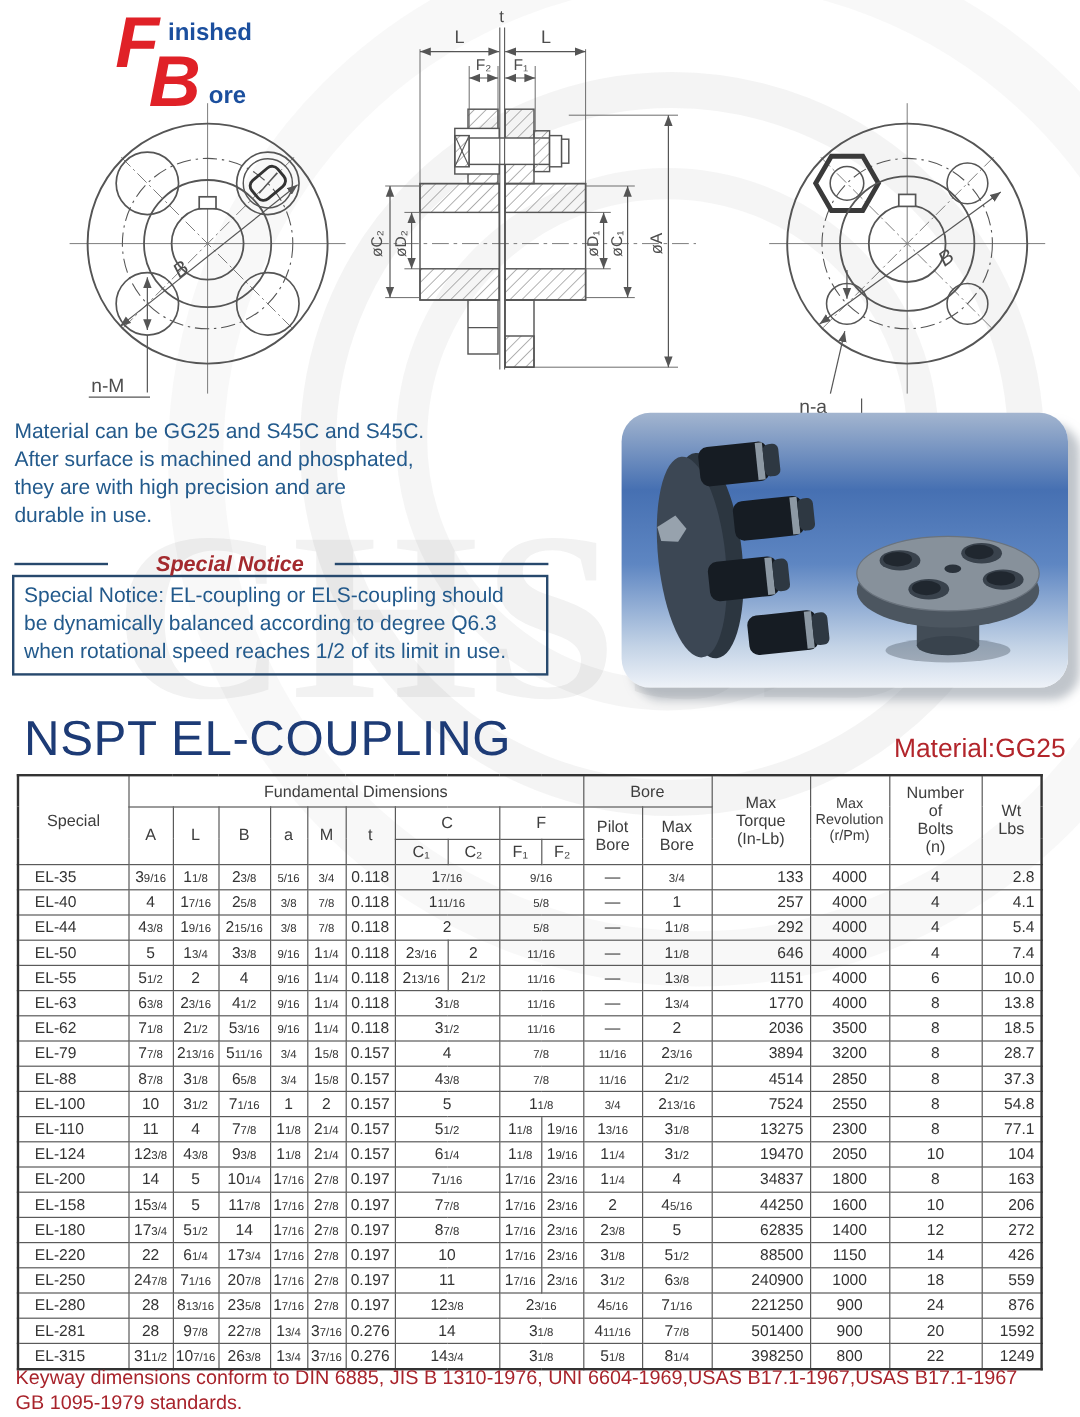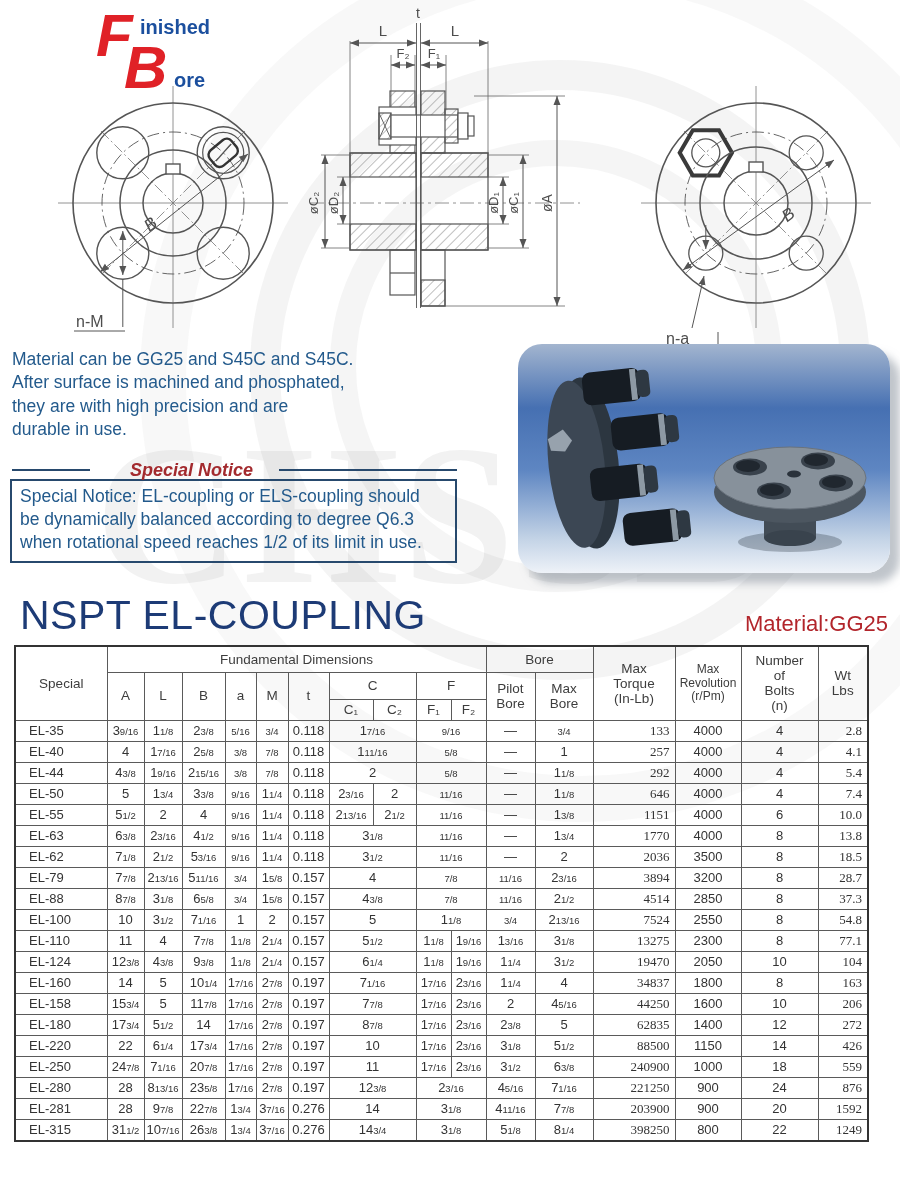--- a/index.html
+++ b/index.html
@@ -47,21 +47,21 @@
   
   .tbl-wrap{position:absolute;left:14px;top:645px;z-index:1;}
   table{border-collapse:collapse;table-layout:fixed;background:transparent;}
   th,td{border:1px solid #5a5a5a;padding:0 2px;text-align:center;overflow:hidden;}
   table{border:2px solid #333;}
   thead th{font-weight:normal;font-size:13.5px;color:#3d3d3d;line-height:1.12;}
   th.pre{white-space:pre-line;}
   th.cond{font-size:12px;}
   tbody td{height:20px;font-size:13px;color:#333;line-height:1;}
   td.cat{text-align:left;padding-left:13px;}
-  td.rt{text-align:right;padding-right:5px;font-family:Liberation Serif, serif;}
+  td.rt{text-align:right;padding-right:5px;}
   .fr{font-size:9.5px;}
   
   .footer{position:absolute;left:13px;top:1138px;width:880px;z-index:2;font-size:16.5px;
           line-height:1.25;color:#a8232b;white-space:pre-line;}
 </style>
 </head>
 <body>
 
 <div class="page">
 
@@ -570,21 +570,21 @@
             <td>1<span class="fr">1/8</span></td>
             <td>1<span class="fr">9/16</span></td>
             <td>1<span class="fr">1/4</span></td>
             <td>3<span class="fr">1/2</span></td>
             <td class="rt">19470</td>
             <td>2050</td>
             <td>10</td>
             <td class="rt">104</td>
           </tr>
           <tr>
-            <td class="cat">EL-160</td>
+            <td class="cat">EL-200</td>
             <td>14</td>
             <td>5</td>
             <td>10<span class="fr">1/4</span></td>
             <td>1<span class="fr">7/16</span></td>
             <td>2<span class="fr">7/8</span></td>
             <td>0.197</td>
             <td colspan="2">7<span class="fr">1/16</span></td>
             <td>1<span class="fr">7/16</span></td>
             <td>2<span class="fr">3/16</span></td>
             <td>1<span class="fr">1/4</span></td>
@@ -688,21 +688,21 @@
             <td>28</td>
             <td>9<span class="fr">7/8</span></td>
             <td>22<span class="fr">7/8</span></td>
             <td>1<span class="fr">3/4</span></td>
             <td>3<span class="fr">7/16</span></td>
             <td>0.276</td>
             <td colspan="2">14</td>
             <td colspan="2">3<span class="fr">1/8</span></td>
             <td>4<span class="fr">11/16</span></td>
             <td>7<span class="fr">7/8</span></td>
-            <td class="rt">203900</td>
+            <td class="rt">501400</td>
             <td>900</td>
             <td>20</td>
             <td class="rt">1592</td>
           </tr>
           <tr>
             <td class="cat">EL-315</td>
             <td>31<span class="fr">1/2</span></td>
             <td>10<span class="fr">7/16</span></td>
             <td>26<span class="fr">3/8</span></td>
             <td>1<span class="fr">3/4</span></td>
@@ -714,14 +714,16 @@
             <td>8<span class="fr">1/4</span></td>
             <td class="rt">398250</td>
             <td>800</td>
             <td>22</td>
             <td class="rt">1249</td>
           </tr>
         </tbody>
     </table>
   </div>
 
+  <div class="footer">Keyway dimensions conform to DIN 6885, JIS B 1310-1976, UNI 6604-1969,USAS B17.1-1967,USAS B17.1-1967
+GB 1095-1979 standards.</div>
 
 </div>
 
 </body></html>

